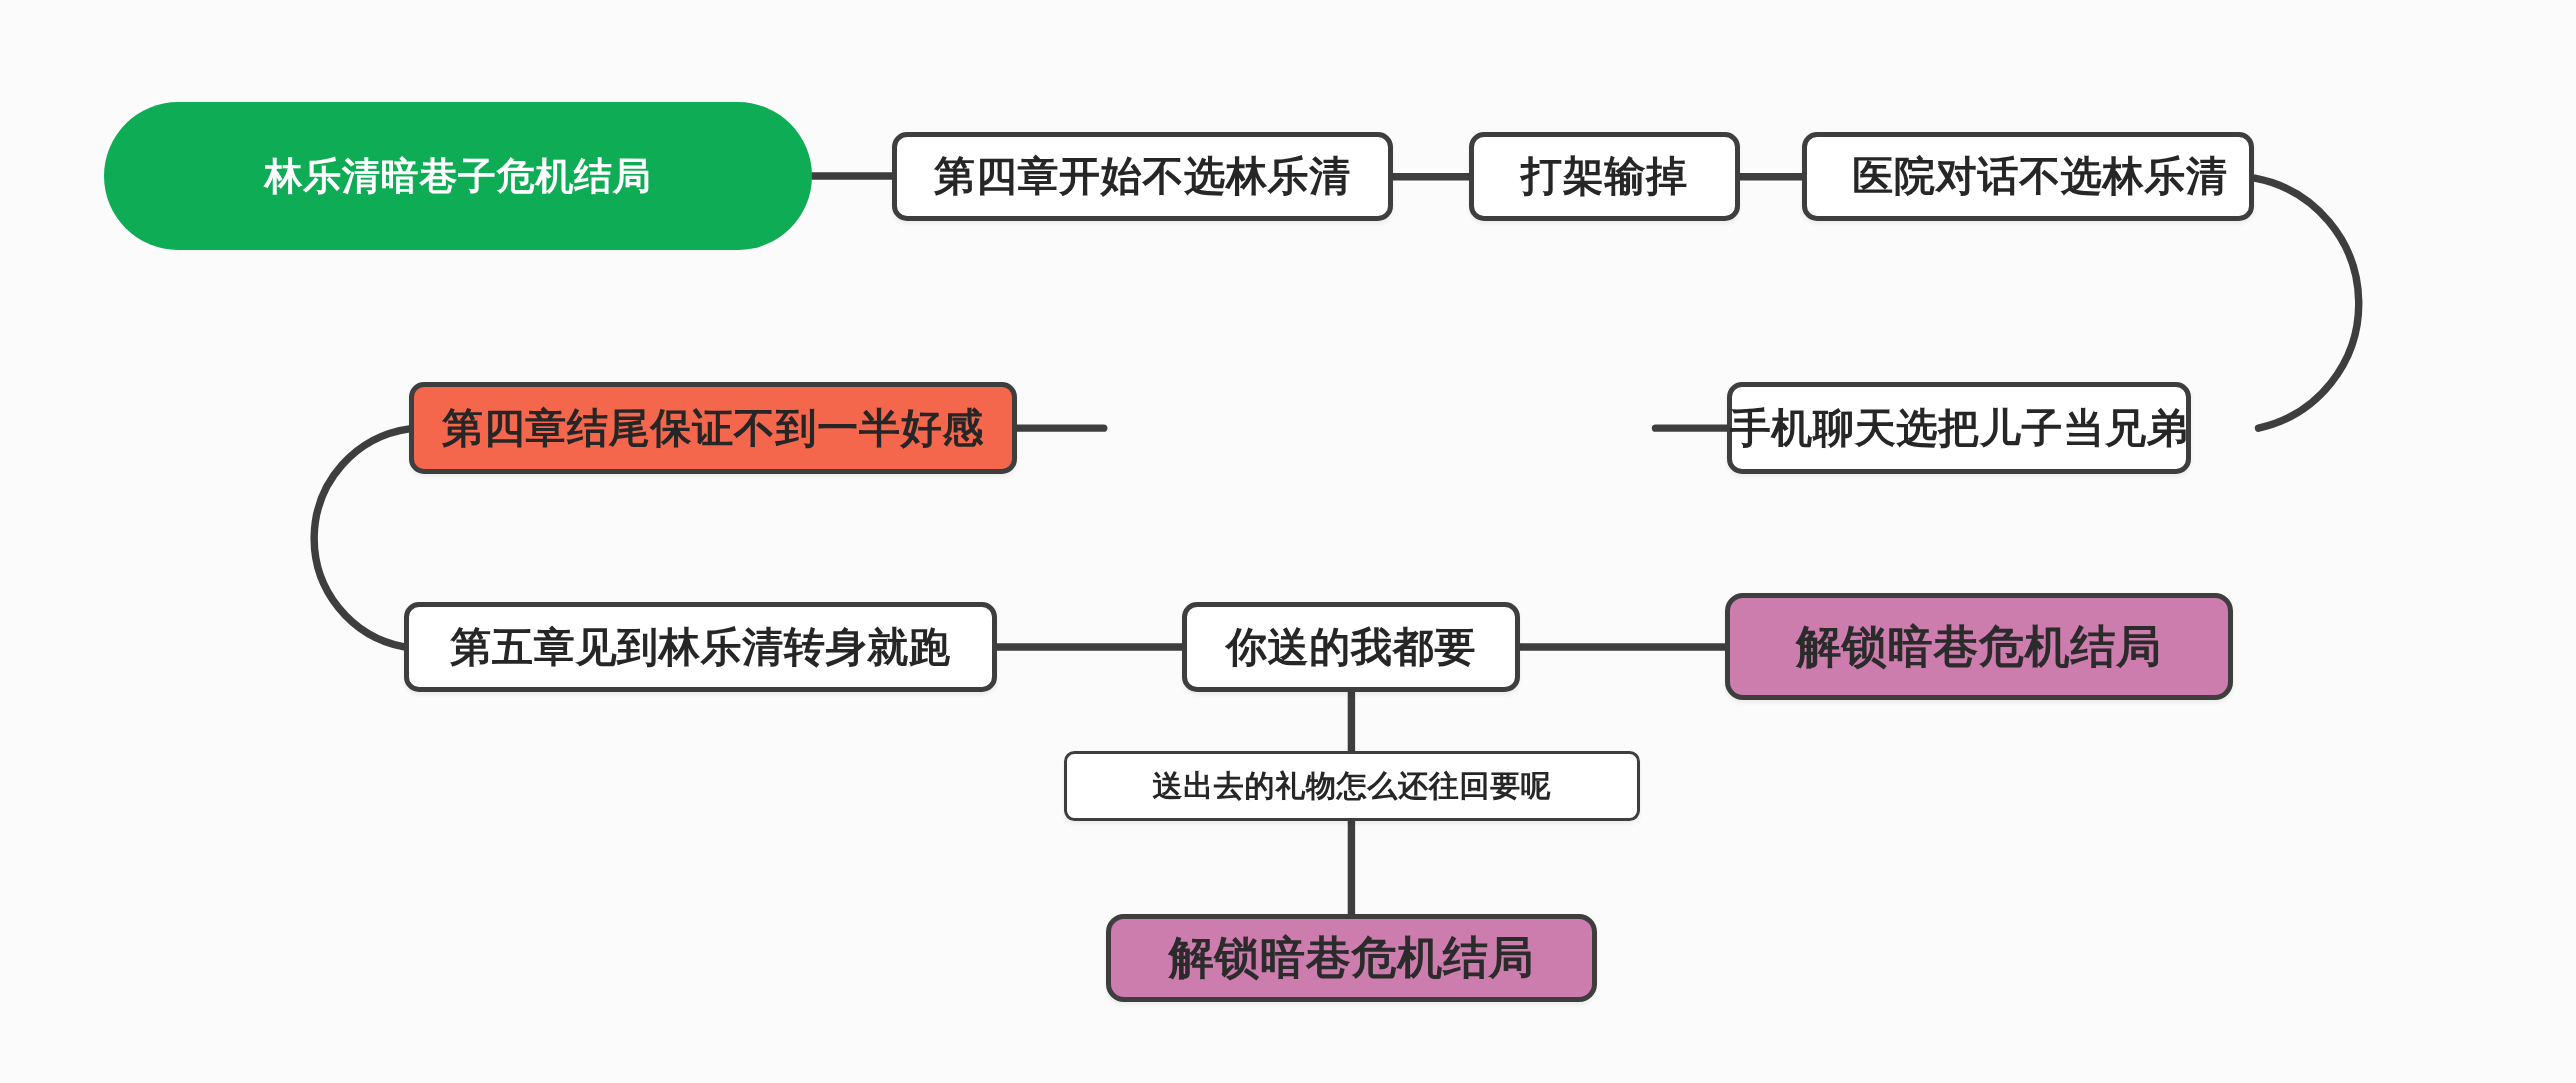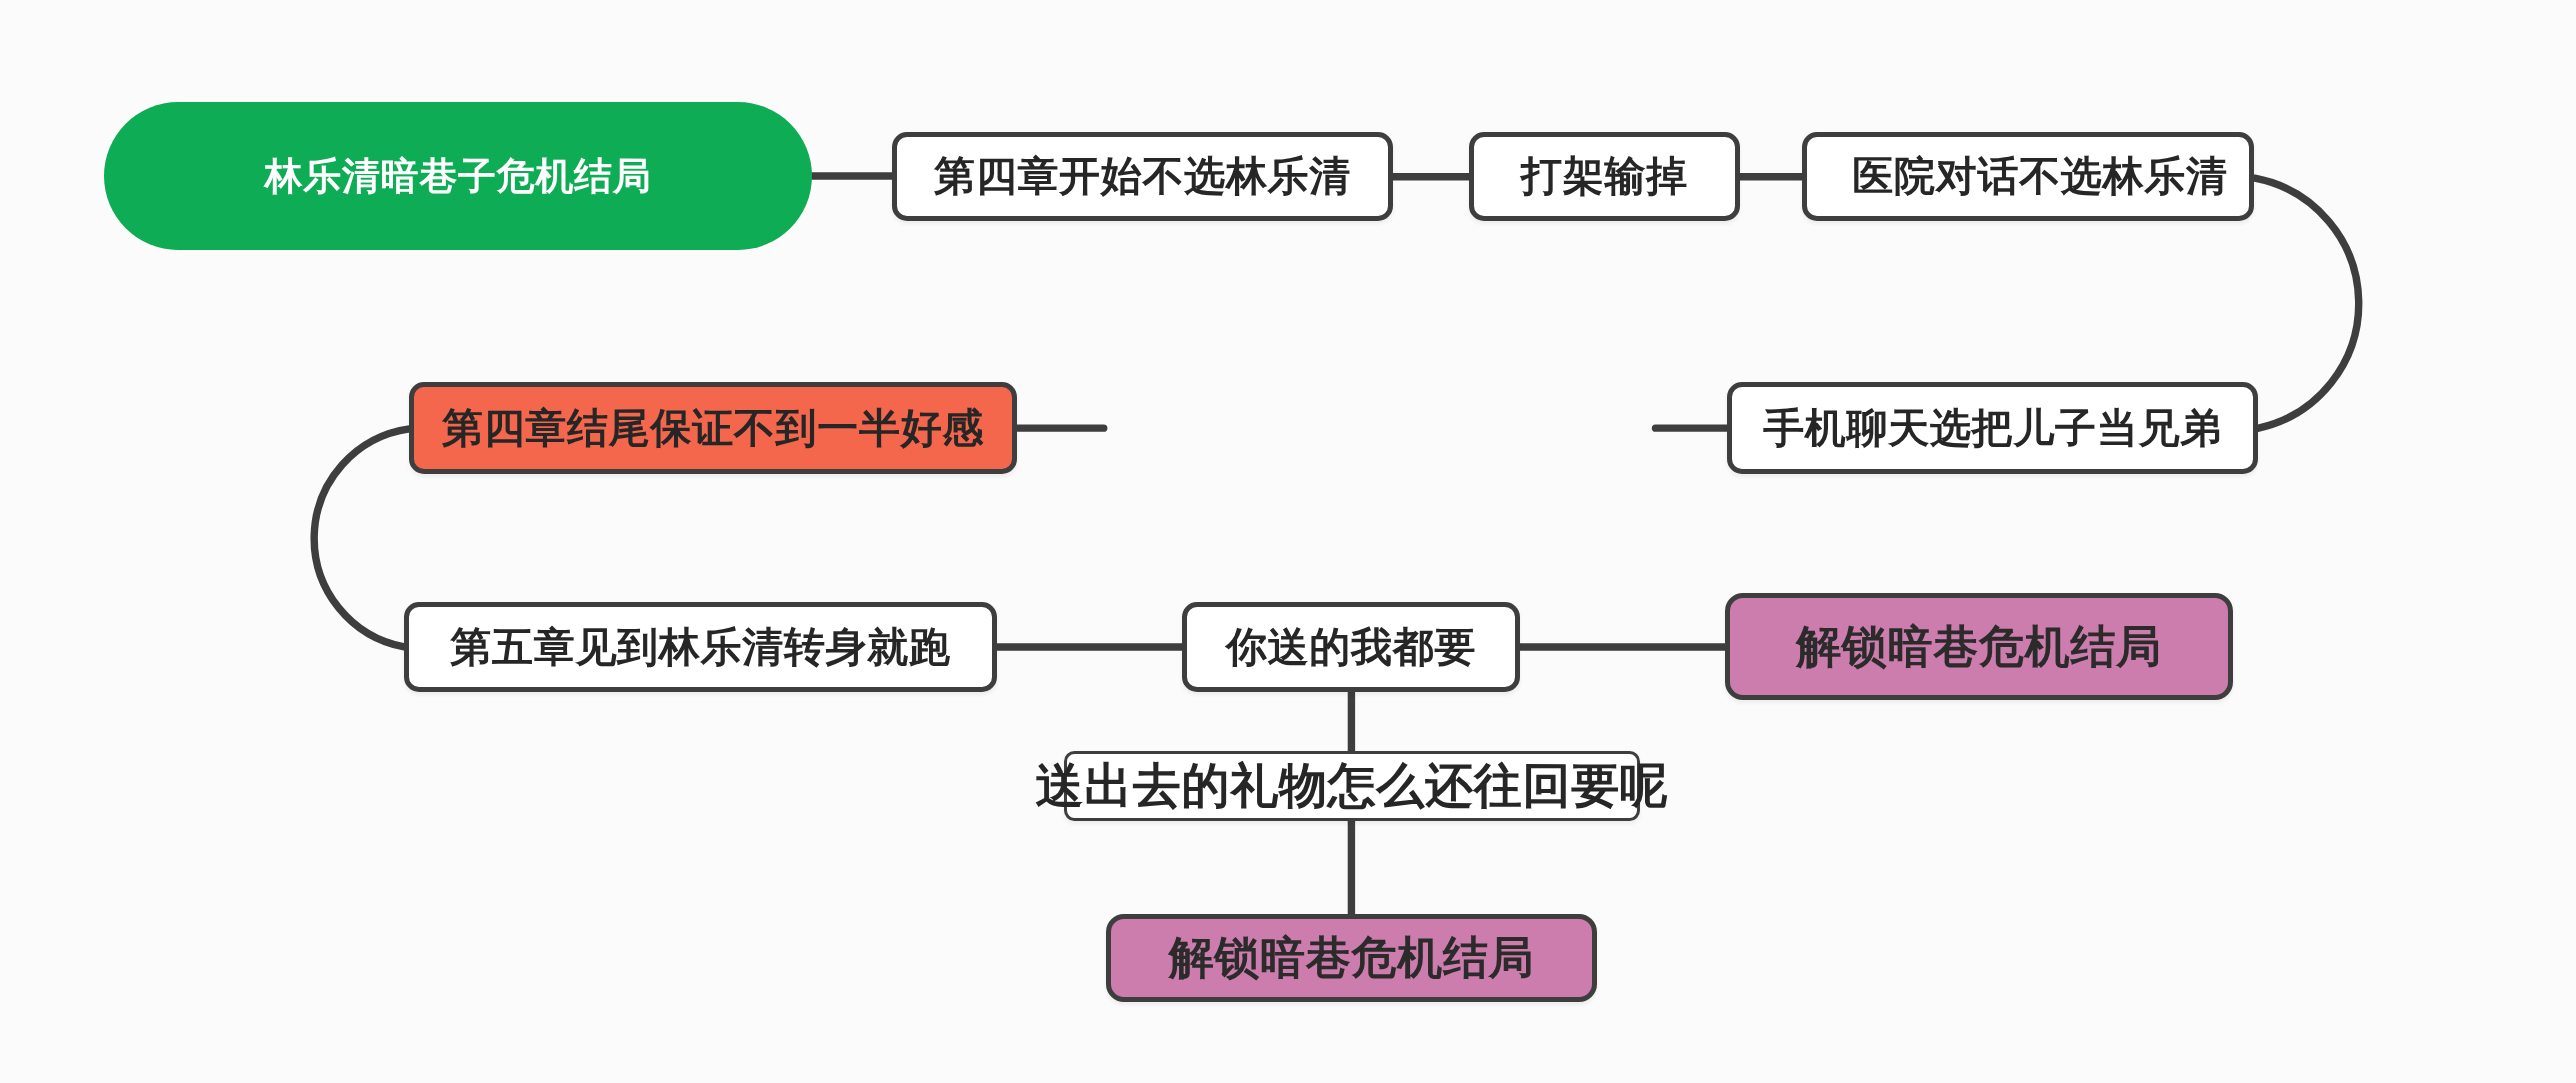--- a/index.html
+++ b/index.html
@@ -29,21 +29,21 @@
   .node.root{
     background:#0eac55;
     border:none;
     border-radius:74px;
     color:#ffffff;
     font-size:38px;
     box-shadow:none;
   }
   .node.red{background:#f4674d;}
   .node.purple{background:#cc7cad;border-radius:18px;font-size:45px;color:#2b2b2b;}
-  .node.thin{border-width:3.7px;border-radius:10.4px;font-size:48px;}
+  .node.thin{border-width:3.7px;border-radius:10.4px;font-size:30px;}
 </style>
 </head>
 <body>
 
 <div class="canvas">
 
   <svg class="edges" viewBox="0 0 3473 1461">
     <path d="M 1095 237 L 1202 237"></path>
     <path d="M 1878 238 L 1980 238"></path>
     <path d="M 2316 238 L 2430 238"></path>
@@ -61,21 +61,21 @@
 
   <div class="node" style="left:892px;top:132px;width:501px;height:89px;">第四章开始不选林乐清</div>
 
   <div class="node" style="left:1469px;top:132px;width:271px;height:89px;">打架输掉</div>
 
   <div class="node" style="left:1802px;top:132px;width:452px;height:89px;padding-left:24px;">医院对话不选林乐清</div>
 
   <div class="node red" style="left:409px;top:382px;width:608px;height:92px;">第四章结尾保证不到一半好感</div>
 
 
-  <div class="node" style="left:1727px;top:382px;width:531px;height:92px;">手机聊天选把儿子当兄弟</div>
+  <div class="node" style="left:1727px;top:382px;width:464px;height:92px;">手机聊天选把儿子当兄弟</div>
 
   <div class="node" style="left:404px;top:602px;width:593px;height:90px;">第五章见到林乐清转身就跑</div>
 
   <div class="node" style="left:1182px;top:602px;width:338px;height:90px;">你送的我都要</div>
 
   <div class="node purple" style="left:1725px;top:593px;width:508px;height:107px;">解锁暗巷危机结局</div>
 
   <div class="node thin" style="left:1064px;top:751px;width:576px;height:70px;">送出去的礼物怎么还往回要呢</div>
 
   <div class="node purple" style="left:1106px;top:914px;width:491px;height:88px;">解锁暗巷危机结局</div>

